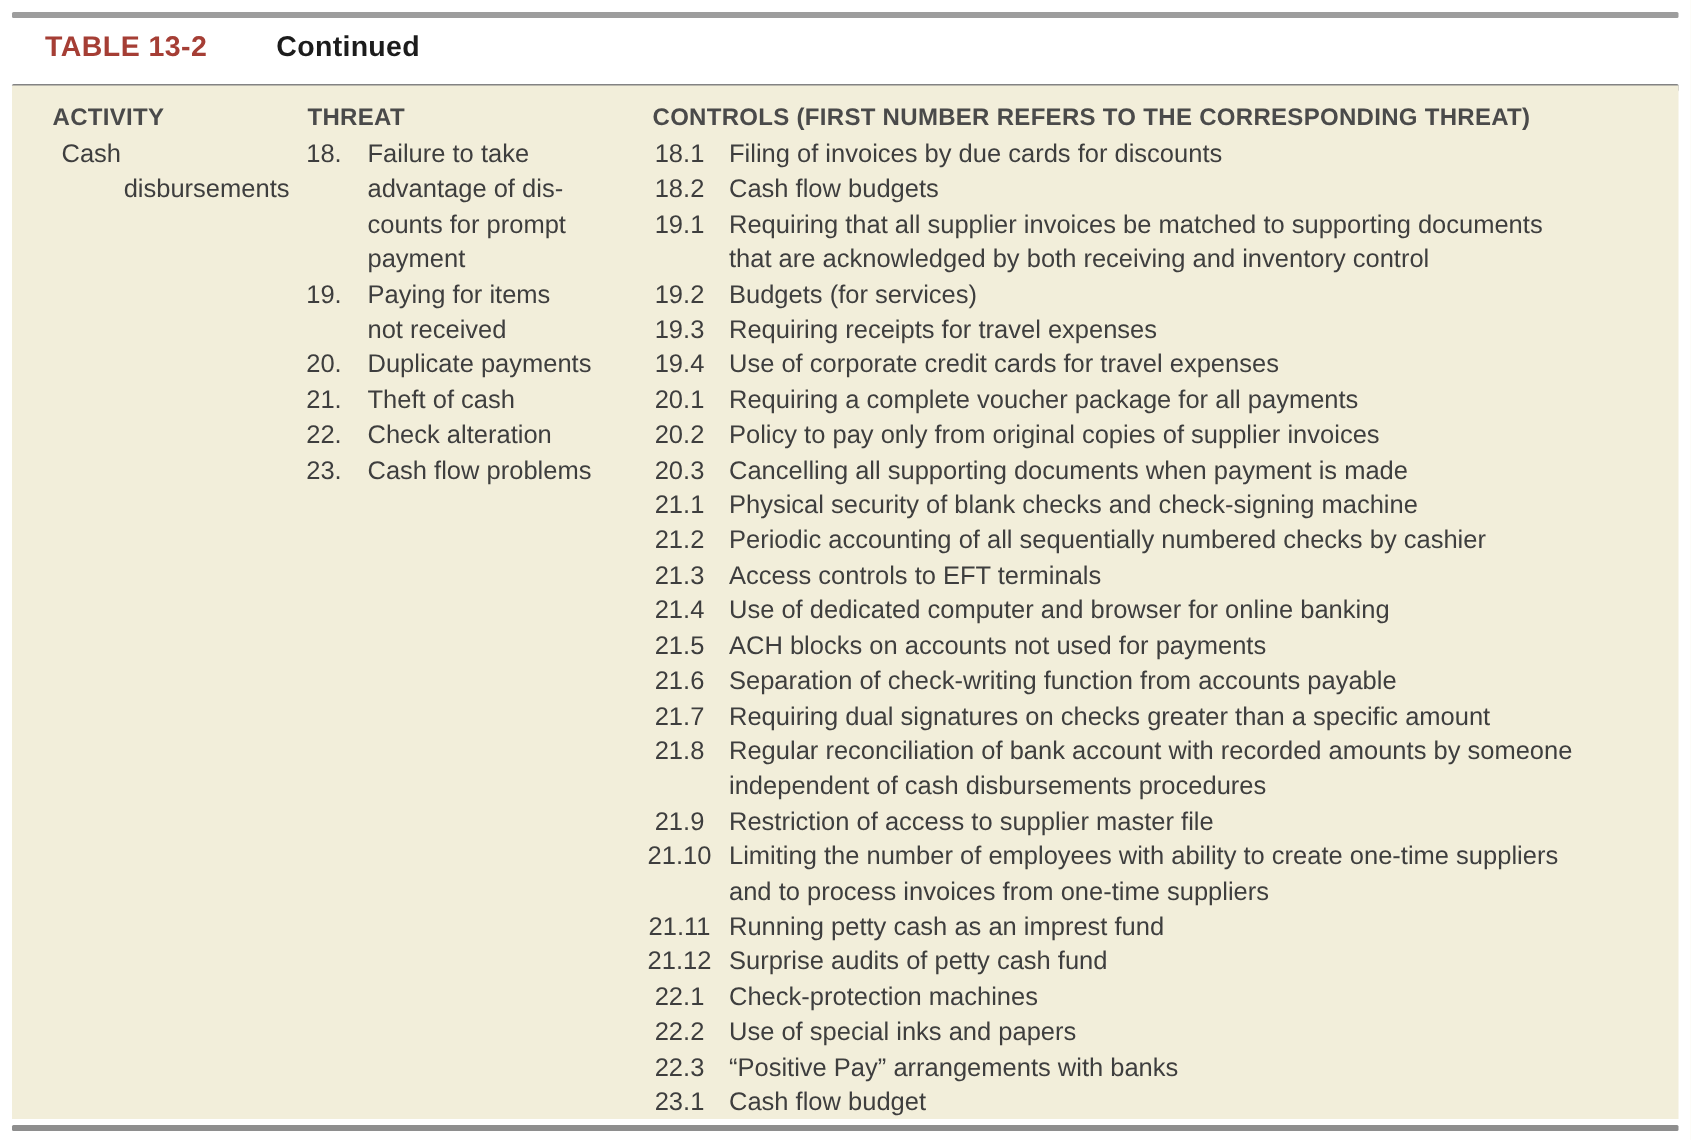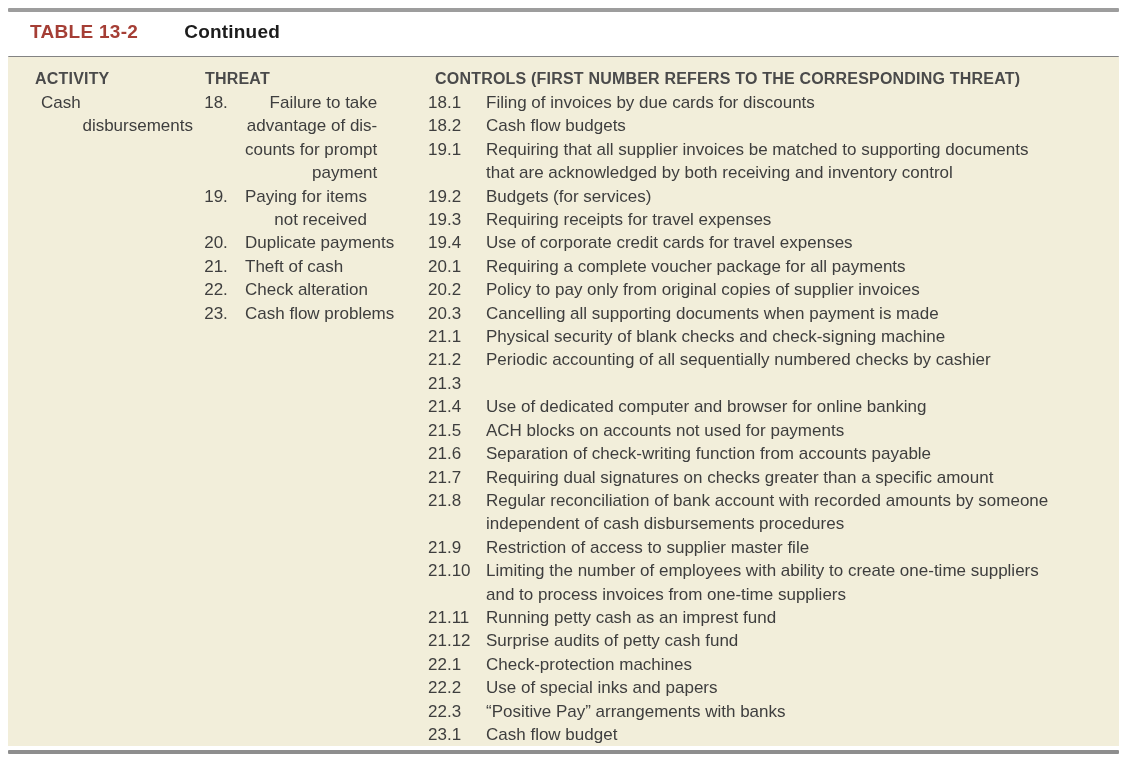--- a/index.html
+++ b/index.html
@@ -38,22 +38,22 @@
   .col-controls .col-header { padding-left: 7px; }
 
   .body-text { font-size: 17px; color: #3e3e3e; }
   .list { margin-top: 2px; }
 
   .activity-line1 { padding-left: 33px; line-height: 23.4px; }
   .activity-line2 { padding-left: 48px; line-height: 23.4px; text-align: right; }
 
   .threat-row, .control-row { display: flex; line-height: 23.4px; }
   .threat-num  { flex: none; width: 46px; text-align: center; }
-  .threat-text { margin-left: 6px; white-space: pre-line; text-align: right; }
-  .control-num  { flex: none; width: 50px; text-align: left; }
+  .threat-text { margin-left: 6px; white-space: pre-line; }
+  .control-num  { flex: none; width: 50px; text-align: center; }
   .control-text { margin-left: 8px; white-space: pre-line; }
 </style>
 </head>
 <body>
 
 <div class="page">
 
   <div class="rule rule-top"></div>
 
   <div class="title-row">
@@ -150,20 +150,21 @@
           <div class="control-row">
     <span class="control-num">21.1</span>
     <span class="control-text">Physical security of blank checks and check-signing machine</span>
   </div>
           <div class="control-row">
     <span class="control-num">21.2</span>
     <span class="control-text">Periodic accounting of all sequentially numbered checks by cashier</span>
   </div>
           <div class="control-row">
     <span class="control-num">21.3</span>
+    <span class="control-text">Access controls to EFT terminals</span>
   </div>
           <div class="control-row">
     <span class="control-num">21.4</span>
     <span class="control-text">Use of dedicated computer and browser for online banking</span>
   </div>
           <div class="control-row">
     <span class="control-num">21.5</span>
     <span class="control-text">ACH blocks on accounts not used for payments</span>
   </div>
           <div class="control-row">

